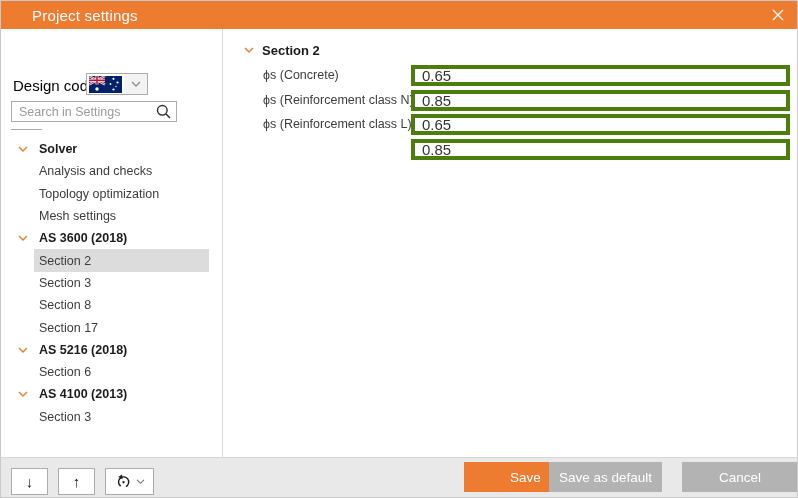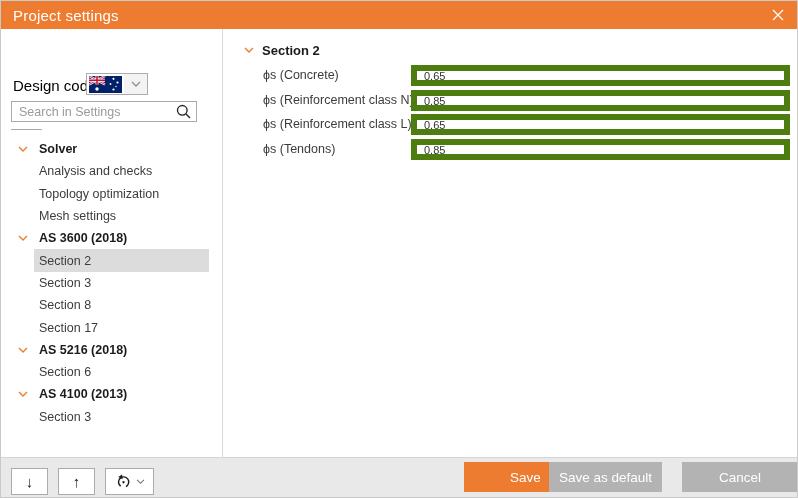--- a/index.html
+++ b/index.html
@@ -10,21 +10,21 @@
     height: 498px;
     background: #ffffff;
     font-family: "Liberation Sans", "DejaVu Sans", sans-serif;
     border: 1px solid #c9c9c9;
     overflow: hidden;
   }
   
   .titlebar {
     position: absolute; left: 0; top: 0; width: 798px; height: 28px;
     background: #ED7C30;
-    display: flex; align-items: center;
+    display: flex; align-items: center; padding-left: 19px;
   }
   .titlebar-text {
     color: #ffffff; font-size: 15px; padding-left: 12px; letter-spacing: .2px;
   }
   .close-btn {
     position: absolute; right: 0; top: 0; width: 42px; height: 28px;
     display: flex; align-items: center; justify-content: center; cursor: pointer;
   }
   
   .left-panel {
@@ -37,21 +37,21 @@
   .flag-combo {
     position: absolute; left: 85px; top: 44px; width: 62px; height: 22px;
     border: 1px solid #ababab; background: #ffffff;
     display: flex; align-items: center; cursor: pointer;
   }
   .flag-img { margin-left: 2px; display: block; }
   .flag-combo-chev {
     flex: 1; height: 100%; display: flex; align-items: center; justify-content: center;
     background: #f3f3f3; margin-left: 2px;
   }
-  .search-wrap { position: absolute; left: 10px; top: 72px; width: 186px; height: 21px; border-radius: 8px; }
+  .search-wrap { position: absolute; left: 10px; top: 72px; width: 166px; height: 21px; border-radius: 8px; }
   .search-input {
     width: 100%; height: 100%; border: 1px solid #ababab; background: #fff;
     font-family: "Liberation Sans", sans-serif; font-size: 12.5px; color: #333;
     padding: 0 26px 0 7px; outline: none;
   }
   .search-input::placeholder { color: #9a9a9a; }
   .search-icon { position: absolute; right: 6px; top: 3px; }
   .mini-divider {
     position: absolute; left: 10px; top: 100px; width: 31px; height: 1px; background: #a9a9a9;
   }
@@ -70,22 +70,22 @@
     position: absolute; left: 243px; top: 42px;
     display: flex; align-items: center; gap: 8px;
   }
   .panel-header-text { font-size: 13px; font-weight: bold; color: #1b1b1b; }
   .field-label {
     position: absolute; left: 262px; width: 148px; height: 21px;
     font-size: 12.5px; color: #3c3c3c; line-height: 21px; white-space: nowrap;
   }
   .field-input {
     position: absolute; left: 410px; width: 379px; height: 21px;
-    border: 6px solid #4d7c0f; background: #fff;
-    font-family: "Liberation Sans", sans-serif; font-size: 11px; color: #333;
+    border: 4px solid #4d7c0f; background: #fff;
+    font-family: "Liberation Sans", sans-serif; font-size: 15px; color: #333;
     padding: 0 4px 0 7px; outline: none;
   }
   
   .footer-bar {
     position: absolute; left: 0; top: 456px; width: 798px; height: 42px;
     background: #e9e9e9; border-top: 1px solid #d6d6d6;
   }
   .icon-btn {
     position: absolute; top: 467px; height: 27px; background: #ffffff;
     border: 1px solid #ababab; display: flex; align-items: center; justify-content: center;
@@ -214,21 +214,20 @@
 
   <span class="field-label" style="top:64px;">ϕs (Concrete)</span>
   <input class="field-input" style="top: 64px;" type="text" value="0.65">
 
   <span class="field-label" style="top:89px;">ϕs (Reinforcement class N)</span>
   <input class="field-input" style="top: 89px;" type="text" value="0.85">
 
   <span class="field-label" style="top:113px;">ϕs (Reinforcement class L)</span>
   <input class="field-input" style="top: 113px;" type="text" value="0.65">
 
-  <span class="field-label" style="top:138px;">ϕs (Tendons)</span>
   <input class="field-input" style="top: 138px;" type="text" value="0.85">
 
   <div class="footer-bar"></div>
 
   <div class="icon-btn" style="left:10px; width:37px;">
     <span>↓</span>
   </div>
   <div class="icon-btn" style="left:57px; width:37px;">
     <span>↑</span>
   </div>

